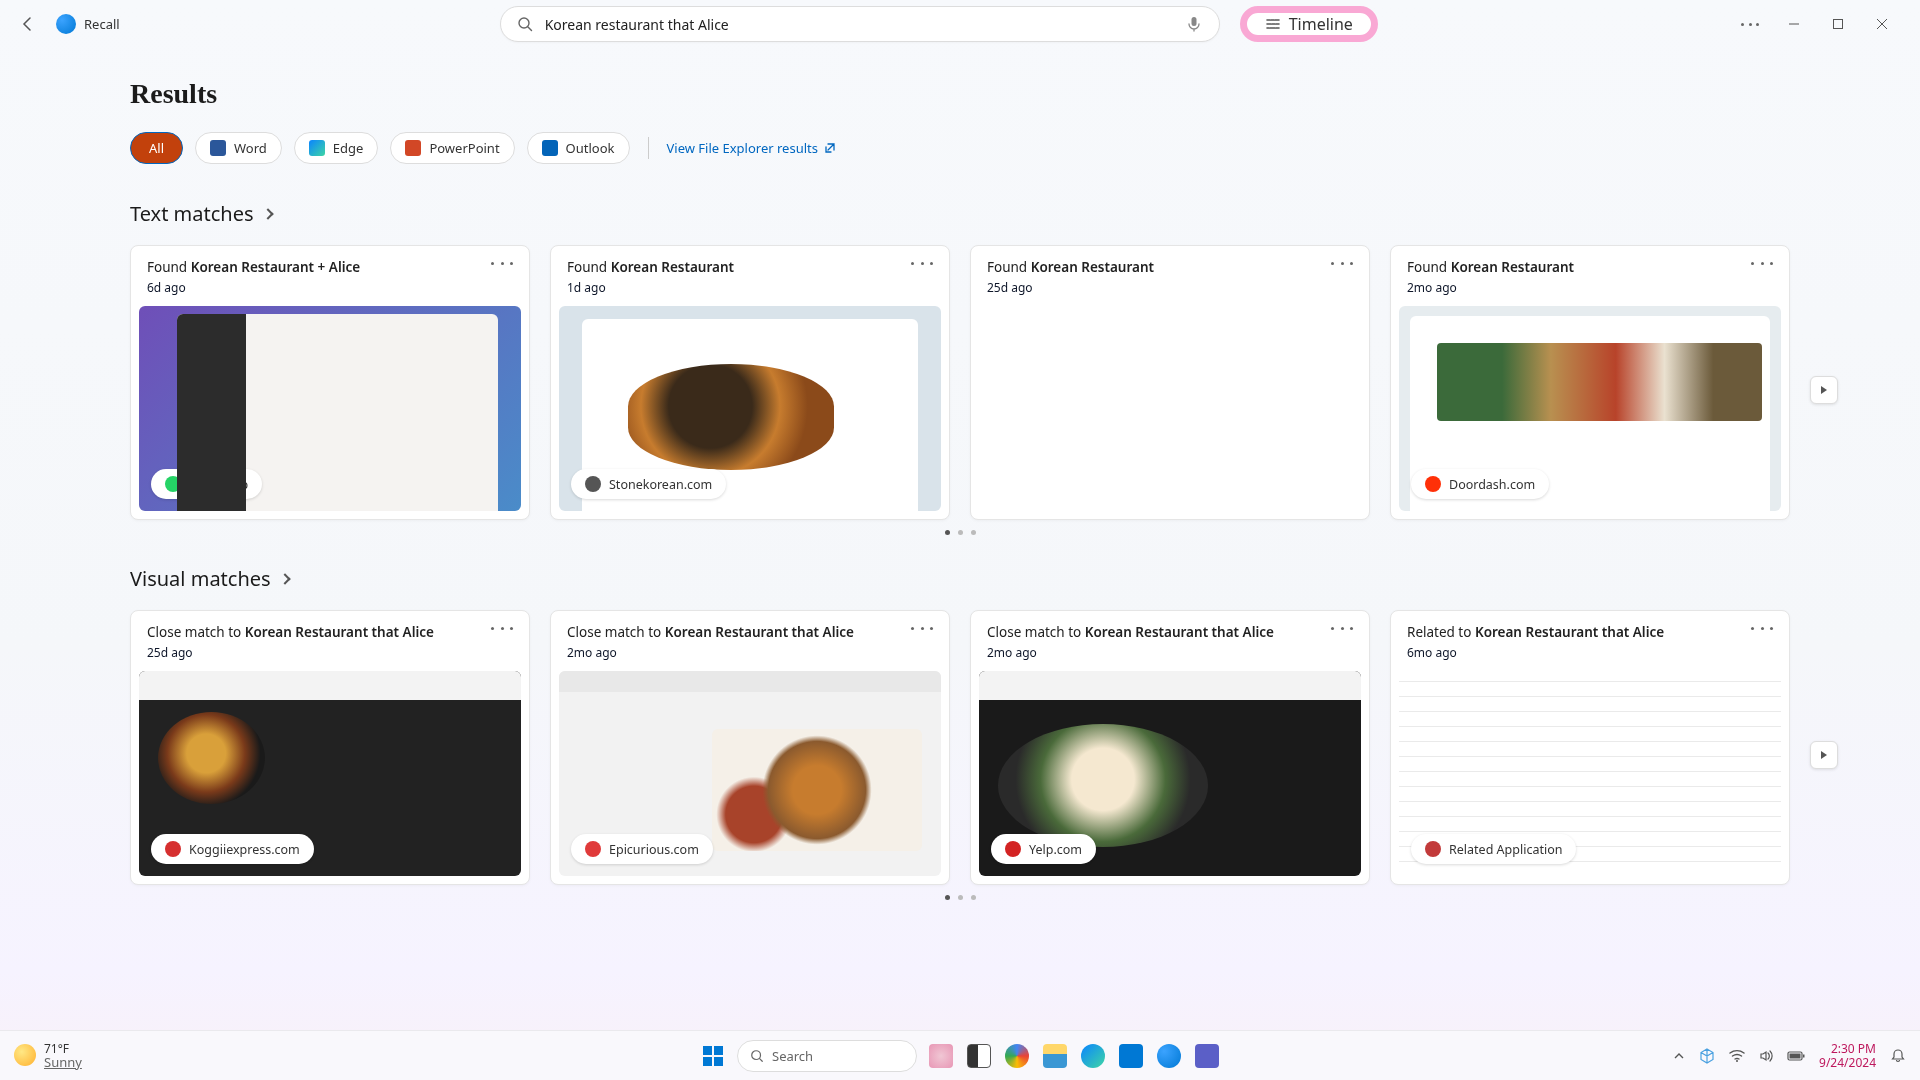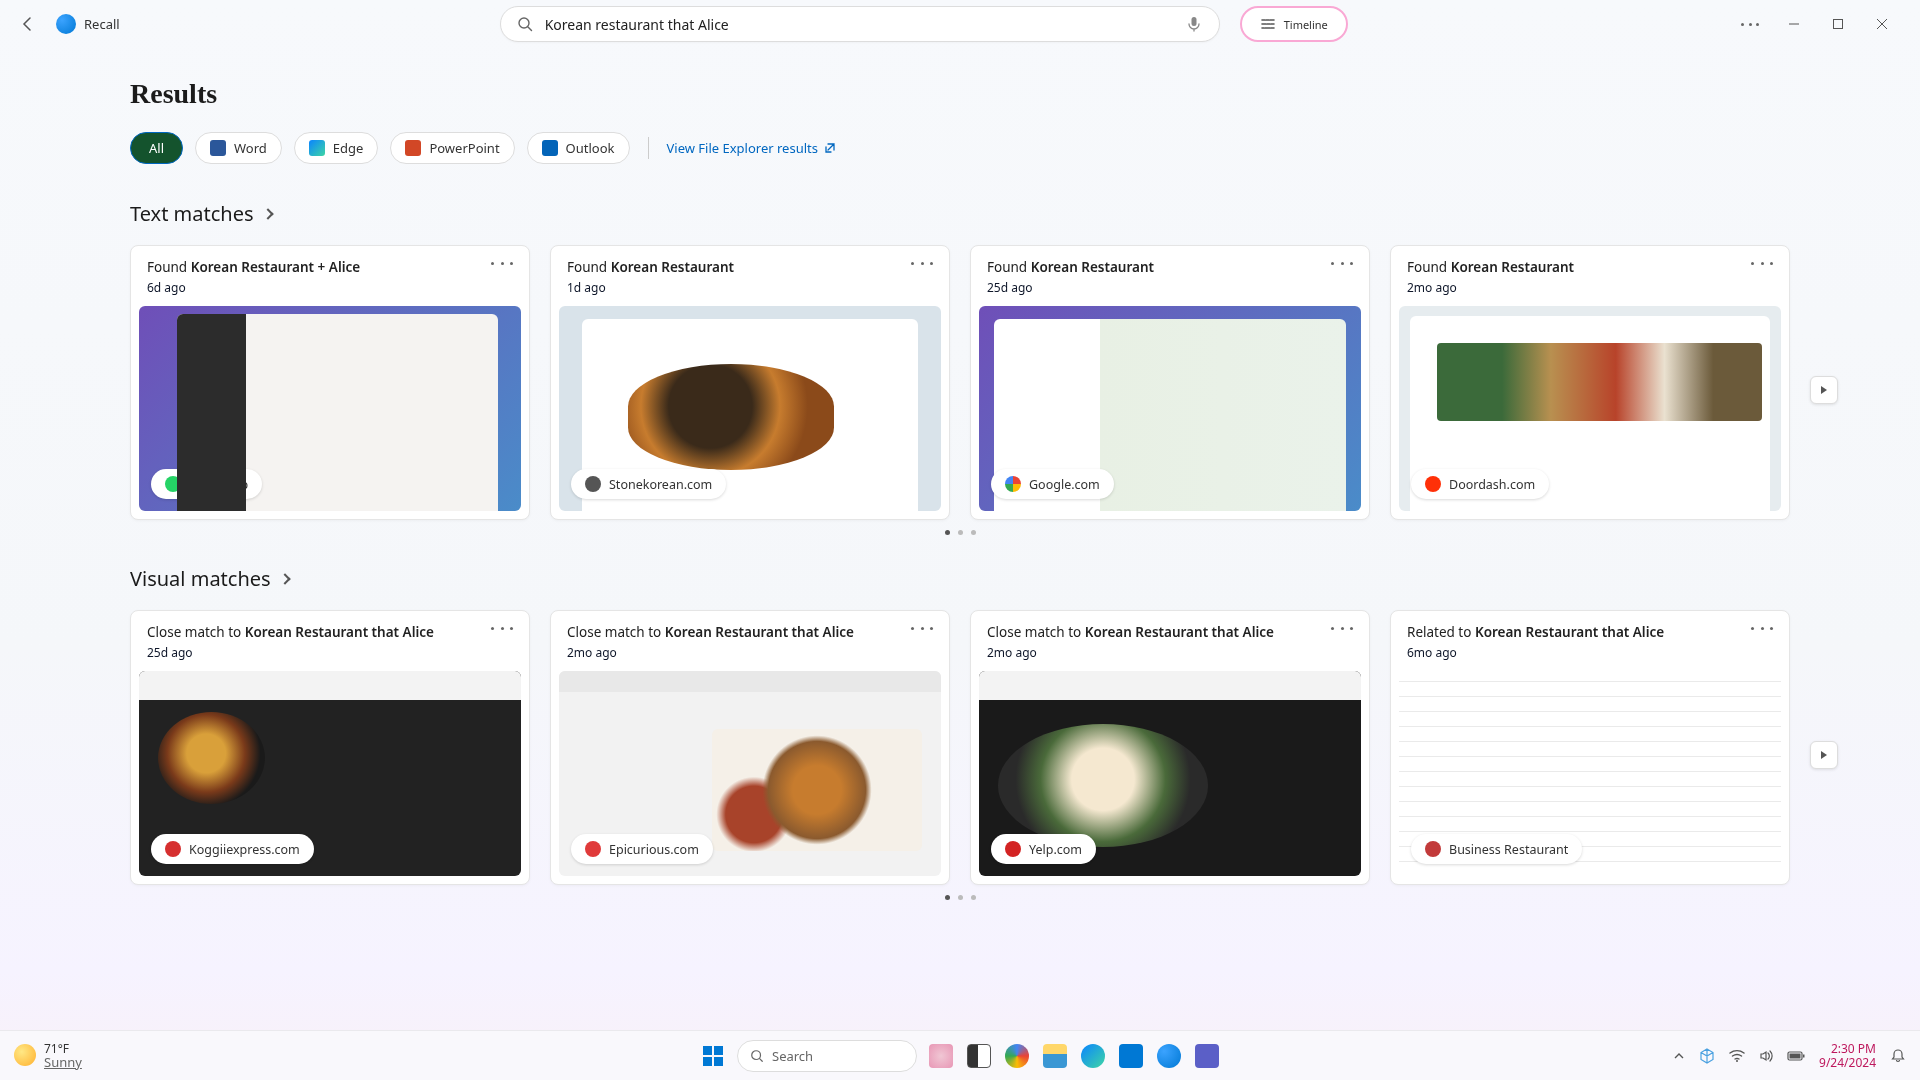--- a/index.html
+++ b/index.html
@@ -8,32 +8,32 @@
 
 .titlebar { height:48px; display:flex; align-items:center; padding:0 16px; }
 .back-btn { width:24px; height:24px; display:flex; align-items:center; justify-content:center; cursor:pointer; color:#555; margin-right:16px; }
 .app-icon { width:20px; height:20px; border-radius:50%; background:radial-gradient(circle at 30% 30%,#3ba3ff,#0078d4); margin-right:8px; }
 .app-title { font-size:13px; color:#333; }
 .titlebar-spacer1 { flex:0 0 380px; }
 .search-wrap { width:720px; height:36px; border:1px solid #ddd; border-radius:18px; background:#fff; display:flex; align-items:center; padding:0 16px; box-shadow:0 1px 2px rgba(0,0,0,0.03); }
 .search-icon { width:16px; height:16px; color:#666; margin-right:12px; }
 .search-input { flex:1; border:none; outline:none; font-size:14px; color:#222; }
 .mic-icon { width:18px; height:18px; color:#888; }
-.timeline-btn { margin-left:20px; height:36px; padding:0 18px; border:2px solid #f9a8d4; border-radius:18px; background:#fff; display:flex; align-items:center; gap:8px; font-size:11px; color:#333; cursor:pointer; }
+.timeline-btn { margin-left:20px; height:36px; padding:0 18px; border:7px solid #f9a8d4; border-radius:18px; background:#fff; display:flex; align-items:center; gap:8px; font-size:16px; color:#333; cursor:pointer; }
 .titlebar-spacer2 { flex:1; }
 .winbtn { width:44px; height:32px; display:flex; align-items:center; justify-content:center; color:#555; cursor:pointer; }
 .more-icon { width:18px; display:flex; justify-content:space-between; }
 .more-icon span { width:3px; height:3px; border-radius:50%; background:#666; }
 
 
 .main { padding:30px 130px 0 130px; }
 .results-title { font-size:28px; font-weight:600; color:#1b1b1b; margin-bottom:22px;font-family:Liberation Serif, serif; }
 .filter-row { display:flex; align-items:center; gap:12px; margin-bottom:36px; }
 .chip { height:32px; padding:0 14px; border:1px solid #ddd; border-radius:16px; background:#fff; display:flex; align-items:center; gap:8px; font-size:13px; color:#333; cursor:pointer; }
-.chip.active { background:#14532d; color:#fff; border-color:#0067c0; padding:0 18px; }
+.chip.active { background:#c2410c; color:#fff; border-color:#0067c0; padding:0 18px; }
 .chip .app-glyph { width:16px; height:16px; border-radius:3px; }
 .glyph-word { background:#2b579a; }
 .glyph-edge { background:linear-gradient(135deg,#0a84ff,#3ed6a5); border-radius:50%; }
 .glyph-ppt { background:#d24726; }
 .glyph-outlook { background:#0364b8; }
 .filter-divider { width:1px; height:22px; background:#ccc; margin:0 6px; }
 .file-explorer-link { color:#0067c0; font-size:13px; display:flex; align-items:center; gap:6px; cursor:pointer; }
 .ext-icon { width:12px; height:12px; }
 
 .section-heading { font-size:20px; font-weight:400; color:#1b1b1b; display:flex; align-items:center; gap:10px; margin-bottom:18px; cursor:pointer; }
@@ -241,27 +241,20 @@
           <div class="card-header-text">
             <div class="card-title"><span>Found </span><span class="bold">Korean Restaurant</span></div>
             <div class="card-time">25d ago</div>
           </div>
           <div class="card-more">
               <span></span>
               <span></span>
               <span></span>
             </div>
         </div>
-        <div class="card-thumb">
-          <div class="thumb-bg thumb-google"></div>
-          <div class="source-badge">
-            <span class="source-dot" style="background:conic-gradient(#ea4335 0 25%,#fbbc05 0 50%,#34a853 0 75%,#4285f4 0 100%)"></span>
-            <span>Google.com</span>
-          </div>
-        </div>
       </div>
 
       <div class="card">
         <div class="card-header">
           <div class="card-header-text">
             <div class="card-title"><span>Found </span><span class="bold">Korean Restaurant</span></div>
             <div class="card-time">2mo ago</div>
           </div>
           <div class="card-more">
               <span></span>
@@ -368,21 +361,21 @@
           <div class="card-more">
               <span></span>
               <span></span>
               <span></span>
             </div>
         </div>
         <div class="card-thumb">
           <div class="thumb-bg thumb-bizapp"></div>
           <div class="source-badge">
             <span class="source-dot" style="background:#c23a3a"></span>
-            <span>Business Restaurant</span>
+            <span>Related Application</span>
           </div>
         </div>
       </div>
 
     </div>
     <div class="scroll-arrow">
         <div class="tri"></div>
       </div>
     <div class="dots">
         <span class="on"></span>

